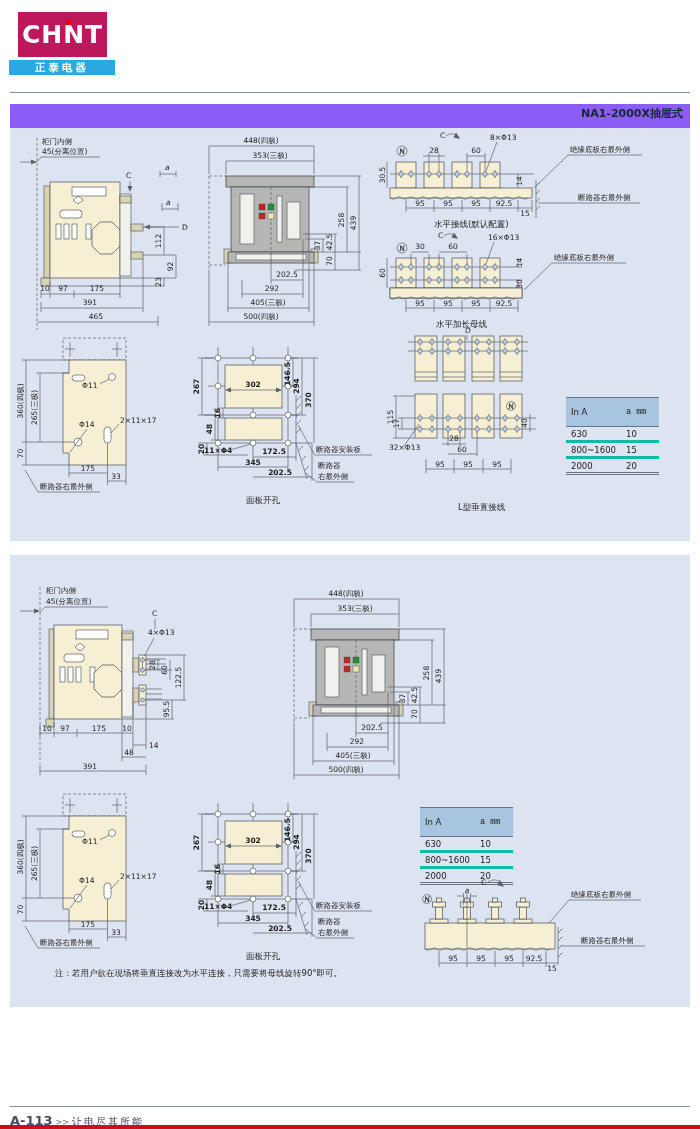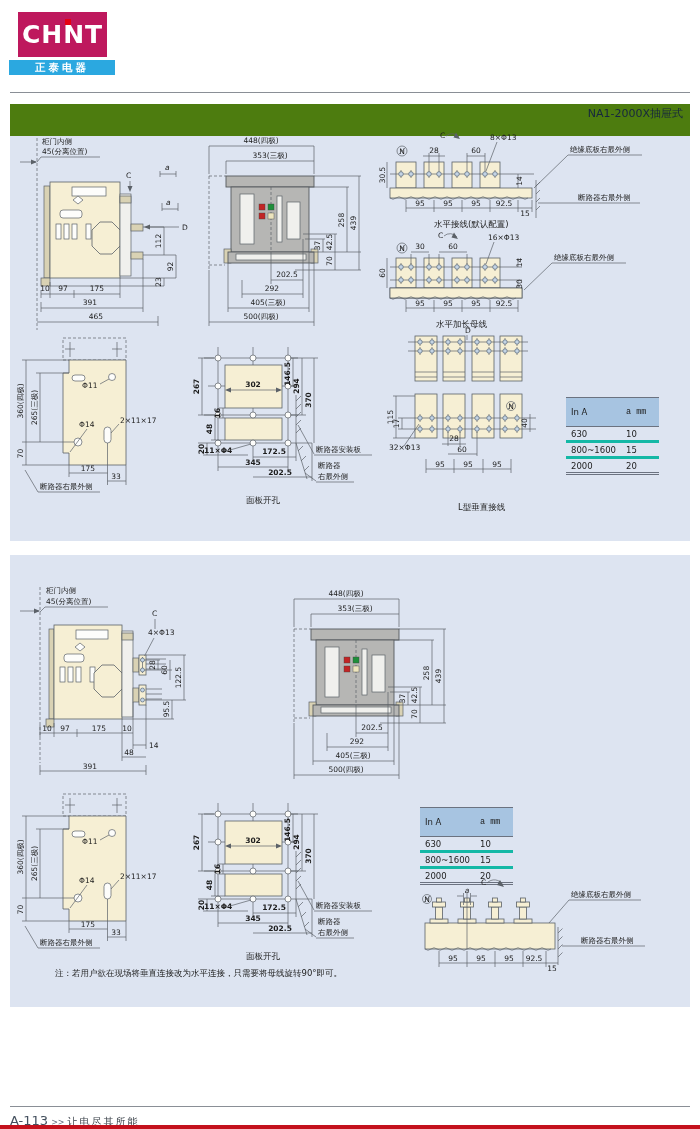--- a/index.html
+++ b/index.html
@@ -5,21 +5,21 @@
   * { margin:0; padding:0; box-sizing:border-box; }
   html,body { width:700px; height:1129px; background:#fff; overflow:hidden; position:relative;
     font-family:"DejaVu Sans","Liberation Sans",sans-serif; }
   .logo-box { position:absolute; left:18px; top:12px; width:89px; height:45px; background:#be185d; }
   .logo-text { display:block; text-align:center; color:#fff; font-weight:bold; font-size:25px; line-height:45px; letter-spacing:1px; }
   .logo-dot { position:absolute; left:47px; top:7px; width:6px; height:6px; background:#e60012; }
   .logo-band { position:absolute; left:9px; top:60px; width:106px; height:15px; background:#2ba8e0;
     color:#fff; font-size:10.5px; font-weight:bold; text-align:center; line-height:15px; letter-spacing:3px; }
   .sep-line { position:absolute; left:10px; top:92px; width:680px; height:1px; background:#8a8f96; }
   .panel { position:absolute; left:10px; width:680px; background:#dde4f1; }
-  .panel-title { height:32px; background:#4d7c0f; color:#16263e; font-size:11px; font-weight:normal;
+  .panel-title { height:24px; background:#8b5cf6; color:#16263e; font-size:11px; font-weight:bold;
     text-align:right; line-height:20px; padding-right:7px; }
   .note { position:absolute; font-size:8.5px; color:#222; }
   .spec { position:absolute; border-collapse:collapse; font-size:8.5px; color:#1c1c1c;
     border-top:1px solid #6b7280; border-bottom:3px double #6b7280; }
   .spec th { background:#a7c4e1; text-align:left; font-weight:normal; padding:9px 5px; border-bottom:1px solid #6b7280; }
   .spec td { padding:1.5px 5px; border-bottom:3px solid #14b8a6; }
   .spec .c1 { width:50px; } .spec .c2 { width:38px;font-family:Liberation Mono, monospace; }
   svg { position:absolute; overflow:visible; }
   svg text { fill:#1c1c1c; font-size:7.5px; font-family:"DejaVu Sans","Liberation Sans",sans-serif; }
   svg text.b { font-weight:bold; }
@@ -28,21 +28,21 @@
   .sd { stroke:#5b6168; stroke-width:.7; fill:none; stroke-dasharray:3 2; }
   .f1 { fill:#f6efd4; stroke:#5b6168; stroke-width:.8; }
   .f2 { fill:#b6b6b4; stroke:#55595e; stroke-width:.9; }
   .f3 { fill:#f0f0ed; stroke:#5b6168; stroke-width:.7; }
   .f4 { fill:#fdfdfb; stroke:#5b6168; stroke-width:.7; }
   .f5 { fill:#d9d2b4; stroke:#5b6168; stroke-width:.7; }
   .hole { fill:#c4d4e4; stroke:#45586e; stroke-width:.6; }
   .arr { fill:#5b6168; }
   .footer-line { position:absolute; left:10px; top:1106px; width:680px; height:1px; background:#8a8f96; }
   .footer { position:absolute; left:10px; top:1110px; color:#3c434b; }
-  .footer .pg { font-size:13px; font-weight:normal; color:#44505e; }
+  .footer .pg { font-size:13px; font-weight:bold; color:#44505e; }
   .footer .ar { font-size:8px; color:#667080; margin:0 3px; }
   .footer .sl { font-size:10px; font-weight:normal; letter-spacing:2px; }
   .red-bar { position:absolute; left:0; top:1125px; width:700px; height:4px; background:#c4111d; }
 </style>
 </head>
 <body>
 
 <div>
 
   <div class="logo-box">

